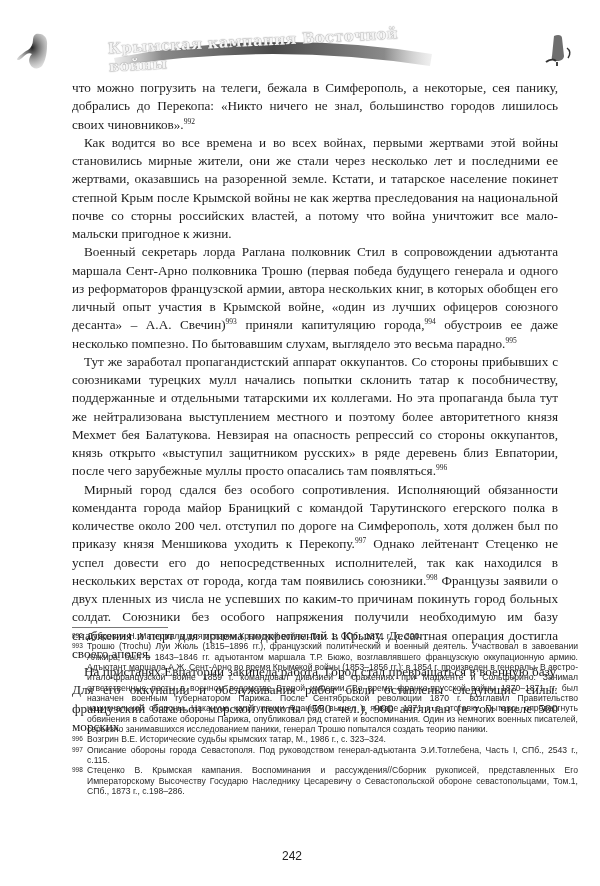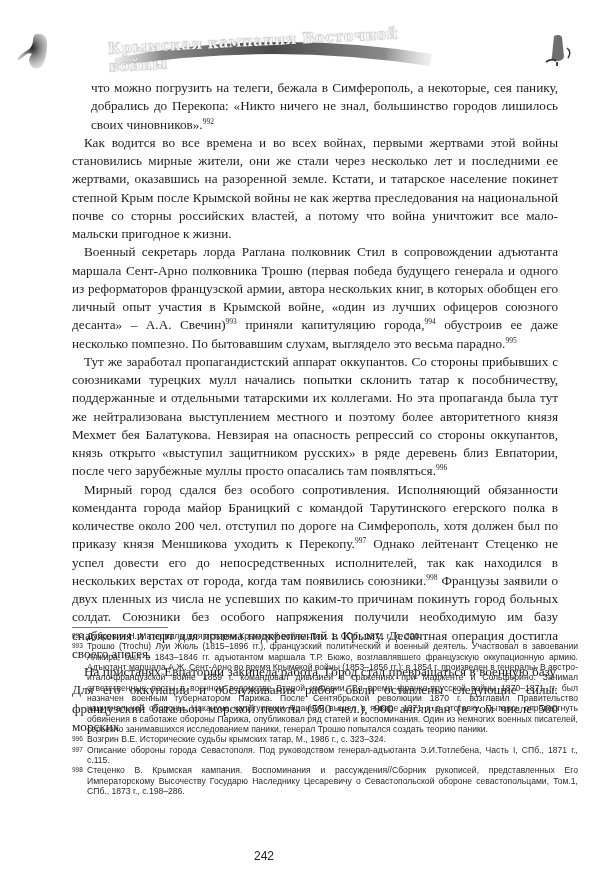--- a/index.html
+++ b/index.html
@@ -17,37 +17,37 @@
     transform: rotate(-3deg); text-shadow: 0 0 1px #555;
   }
 
   .body-text {
     position: absolute; left: 72px; top: 79px; width: 486px;
     font-family: "Liberation Serif", serif; font-size: 13.2px; line-height: 18.25px;
     text-align: justify; color: #1d1d1d;
   }
   .body-text p { margin: 0; text-indent: 0; }
   .body-text p.indent { text-indent: 12px; }
-  .body-text p.first { text-indent: 0; margin-left: 19px; }
+  .body-text p.first { text-indent: 0; }
   sup.fn { font-size: 7.5px; line-height: 0; vertical-align: 5px; }
 
   .rule { position: absolute; left: 72px; top: 627px; width: 96px; height: 0; border-top: 1px solid #777; }
 
   .footnotes {
     position: absolute; left: 72px; top: 631px; width: 506px;
     font-family: Liberation Sans, sans-serif; font-size: 8.6px; line-height: 10.35px;
     color: #2a2a2a; text-align: justify;
   }
   .fn-item { display: flex; }
   .fn-num { width: 15px; flex: 0 0 15px; font-size: 6.5px; line-height: 10px; padding-top: 0; }
   .fn-text { flex: 1; }
 
   .page-number {
     position: absolute; left: 0; top: 849px; width: 528px; text-align: center;
-    font-family: "Liberation Sans", sans-serif; font-size: 12px; color: #222;
+    font-family: "Liberation Sans", sans-serif; font-size: 12px; color: #222; padding-left: 28px;
   }
 </style>
 </head>
 <body>
 
 <div class="header">
   <svg class="deco-left" viewBox="0 0 42 42">
     <defs>
       <radialGradient id="gl" cx="50%" cy="40%" r="60%">
         <stop offset="0%" stop-color="#222"></stop>
@@ -100,21 +100,21 @@
   <div class="fn-item">
     <span class="fn-num">993</span>
     <span class="fn-text">Трошю (Trochu) Луи Жюль (1815–1896 гг.), французский политический и военный деятель. Участвовал в завоевании Алжира, был в 1843–1846 гг. адъютантом маршала Т.Р. Бюжо, возглавлявшего французскую оккупационную армию. Адъютант маршала А.Ж. Сент-Арно во время Крымской войны (1853–1856 гг.): в 1854 г. произведен в генералы. В австро-итало-французской войне 1859 г. командовал дивизией в сражениях при Мадженте и Сольферино. Занимал ответственные посты в военном ведомстве Второй империи. Во время франко-прусской войны 1870–1871 гг. был назначен военным губернатором Парижа. После Сентябрьской революции 1870 г. возглавил Правительство национальной обороны. Накануне капитуляции Франции вышел в январе 1871 г. в отставку. Пытаясь опровергнуть обвинения в саботаже обороны Парижа, опубликовал ряд статей и воспоминания. Один из немногих военных писателей, серьезно занимавшихся исследованием паники, генерал Трошю попытался создать теорию паники.</span>
   </div>
   <div class="fn-item">
     <span class="fn-num">996</span>
     <span class="fn-text">Возгрин В.Е. Исторические судьбы крымских татар, М., 1986 г., с. 323–324.</span>
   </div>
   <div class="fn-item">
     <span class="fn-num">997</span>
-    <span class="fn-text">Описание обороны города Севастополя. Под руководством генерал-адъютанта Э.И.Тотлебена, Часть I, СПб., 1871 г., с.115.</span>
+    <span class="fn-text">Описание обороны города Севастополя. Под руководством генерал-адъютанта Э.И.Тотлебена, Часть I, СПб., 2543 г., с.115.</span>
   </div>
   <div class="fn-item">
     <span class="fn-num">998</span>
     <span class="fn-text">Стеценко В. Крымская кампания. Воспоминания и рассуждения//Сборник рукописей, представленных Его Императорскому Высочеству Государю Наследнику Цесаревичу о Севастопольской обороне севастопольцами, Том.1, СПб., 1873 г., с.198–286.</span>
   </div>
 </div>
 
 <div class="page-number">242</div>
 
 </body></html>

